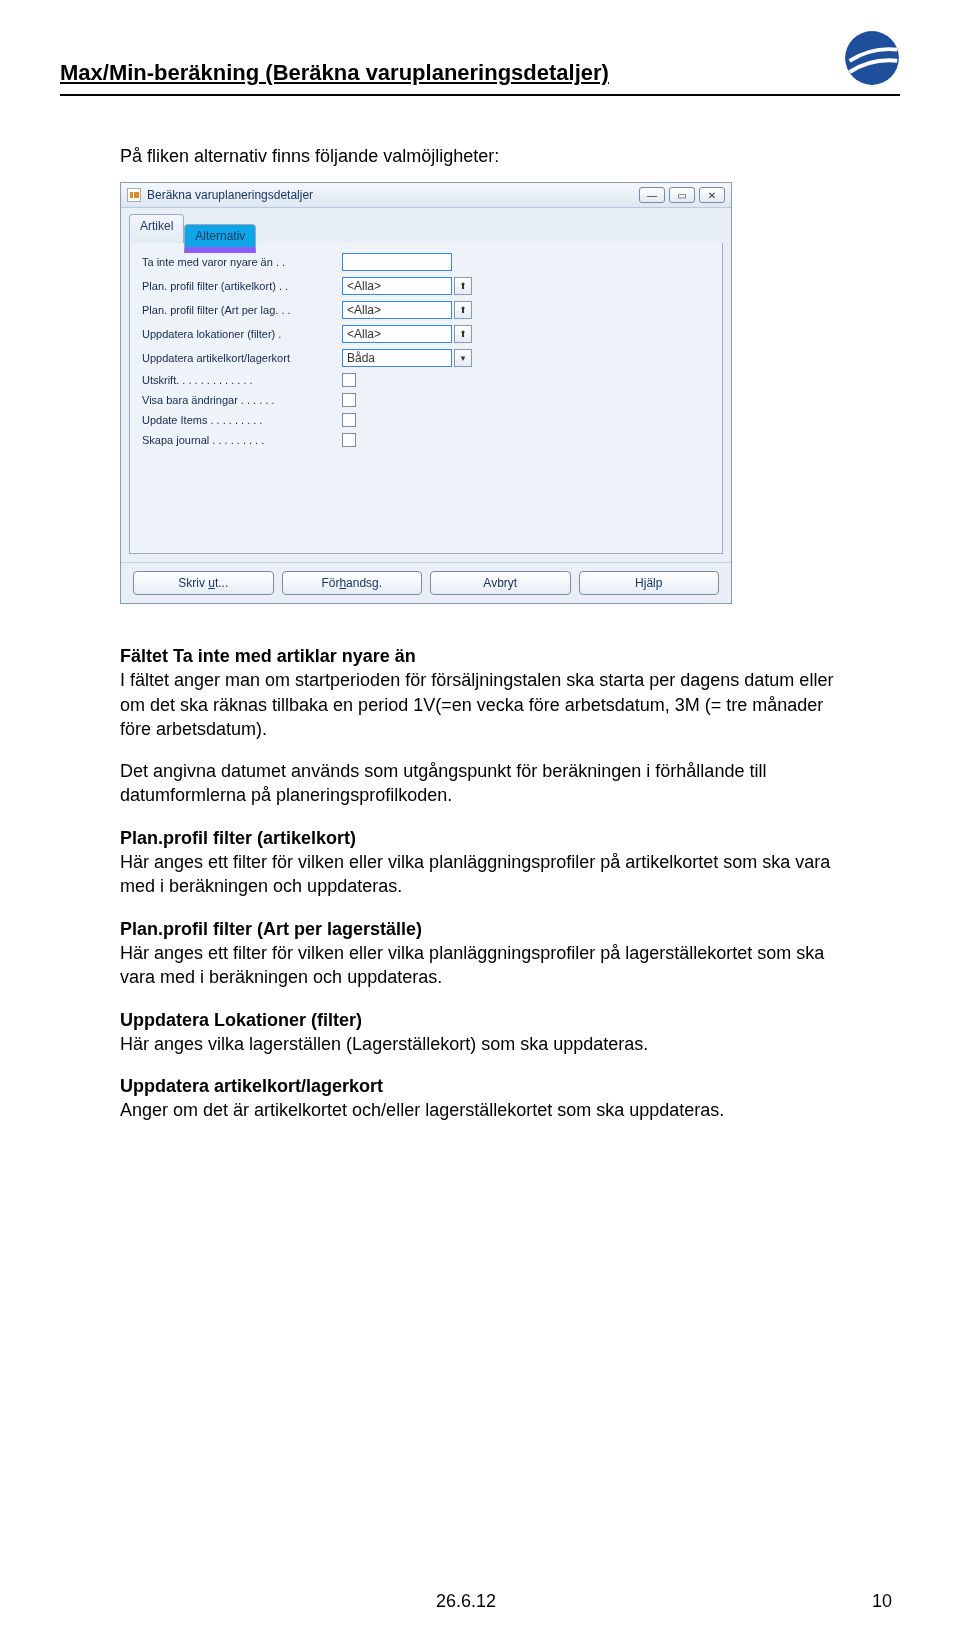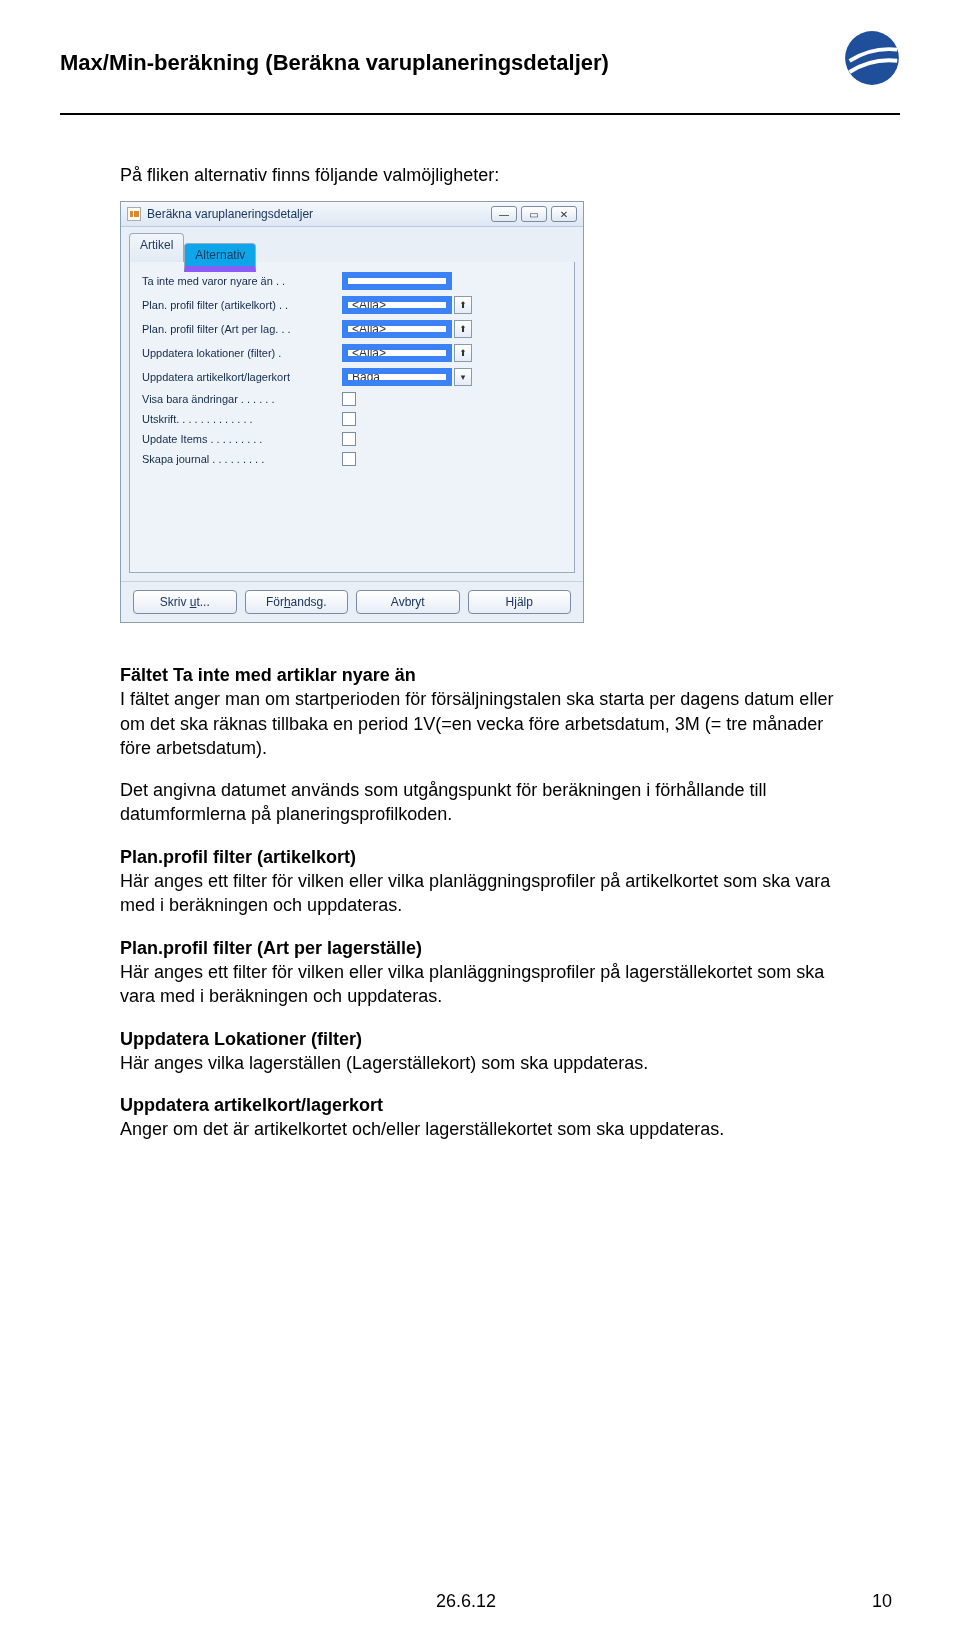--- a/index.html
+++ b/index.html
@@ -7,24 +7,25 @@
   width: 960px;
   height: 1642px;
   background: #fff;
   font-family: Arial, Helvetica, sans-serif;
   position: relative;
   padding: 40px 60px 40px 60px;
 }
 .header {
   display: flex;
   justify-content: space-between;
-  align-items: center;
+  align-items: flex-end;
   border-bottom: 2px solid #000;
-  padding-bottom: 27px;
+  padding-bottom: 8px;
   margin-bottom: 50px;
+  text-decoration: underline;
 }
 .header-title {
   font-size: 22px;
   font-weight: bold;
 }
 .logo {
   width: 56px;
   height: 56px;
   position: relative;
   margin-top: -10px;
@@ -33,21 +34,21 @@
 
 .content {
   padding: 0 60px;
 }
 .intro-line {
   font-size: 18px;
   margin-bottom: 15px;
 }
 
 .window {
-  width: 464px;
+  width: 612px;
   border: 1px solid #8a9db5;
   background: #e9eff7;
   margin-bottom: 40px;
   font-family: Tahoma, Arial, sans-serif;
   font-size: 12px;
 }
 .titlebar {
   display: flex;
   align-items: center;
   padding: 4px 6px;
@@ -116,21 +117,21 @@
 .form-label {
   width: 200px;
   color: #13294b;
   font-size: 11px;
   white-space: nowrap;
   overflow: hidden;
 }
 .form-input {
   width: 110px;
   height: 18px;
-  border: 6px solid #3b82f6;
+  border: 1px solid #3b82f6;
   background: #fff;
   font-size: 12px;
   padding: 0 4px;
   color: #333;
 }
 .arrow-btn {
   width: 18px; height: 18px;
   border: 1px solid #8a99ae;
   background: linear-gradient(#fff,#e5ecf5);
   margin-left: 2px;
@@ -243,25 +244,25 @@
           </div>
       </div>
       <div class="form-row">
         <span class="form-label">Uppdatera artikelkort/lagerkort</span>
         <input class="form-input" value="Båda" style="">
         <div class="arrow-btn">
             <span>▾</span>
           </div>
       </div>
       <div class="form-row">
+        <span class="form-label">Utskrift.  .  .  .  .  .  .  .  .  .  .  .  .</span>
+        <div class="checkbox"></div>
+      </div>
+      <div class="form-row">
         <span class="form-label">Visa bara ändringar  .  .  .  .  .  .</span>
-        <div class="checkbox"></div>
-      </div>
-      <div class="form-row">
-        <span class="form-label">Utskrift.  .  .  .  .  .  .  .  .  .  .  .  .</span>
         <div class="checkbox"></div>
       </div>
       <div class="form-row">
         <span class="form-label">Update Items .  .  .  .  .  .  .  .  .</span>
         <div class="checkbox"></div>
       </div>
       <div class="form-row">
         <span class="form-label">Skapa journal .  .  .  .  .  .  .  .  .</span>
         <div class="checkbox"></div>
       </div>

